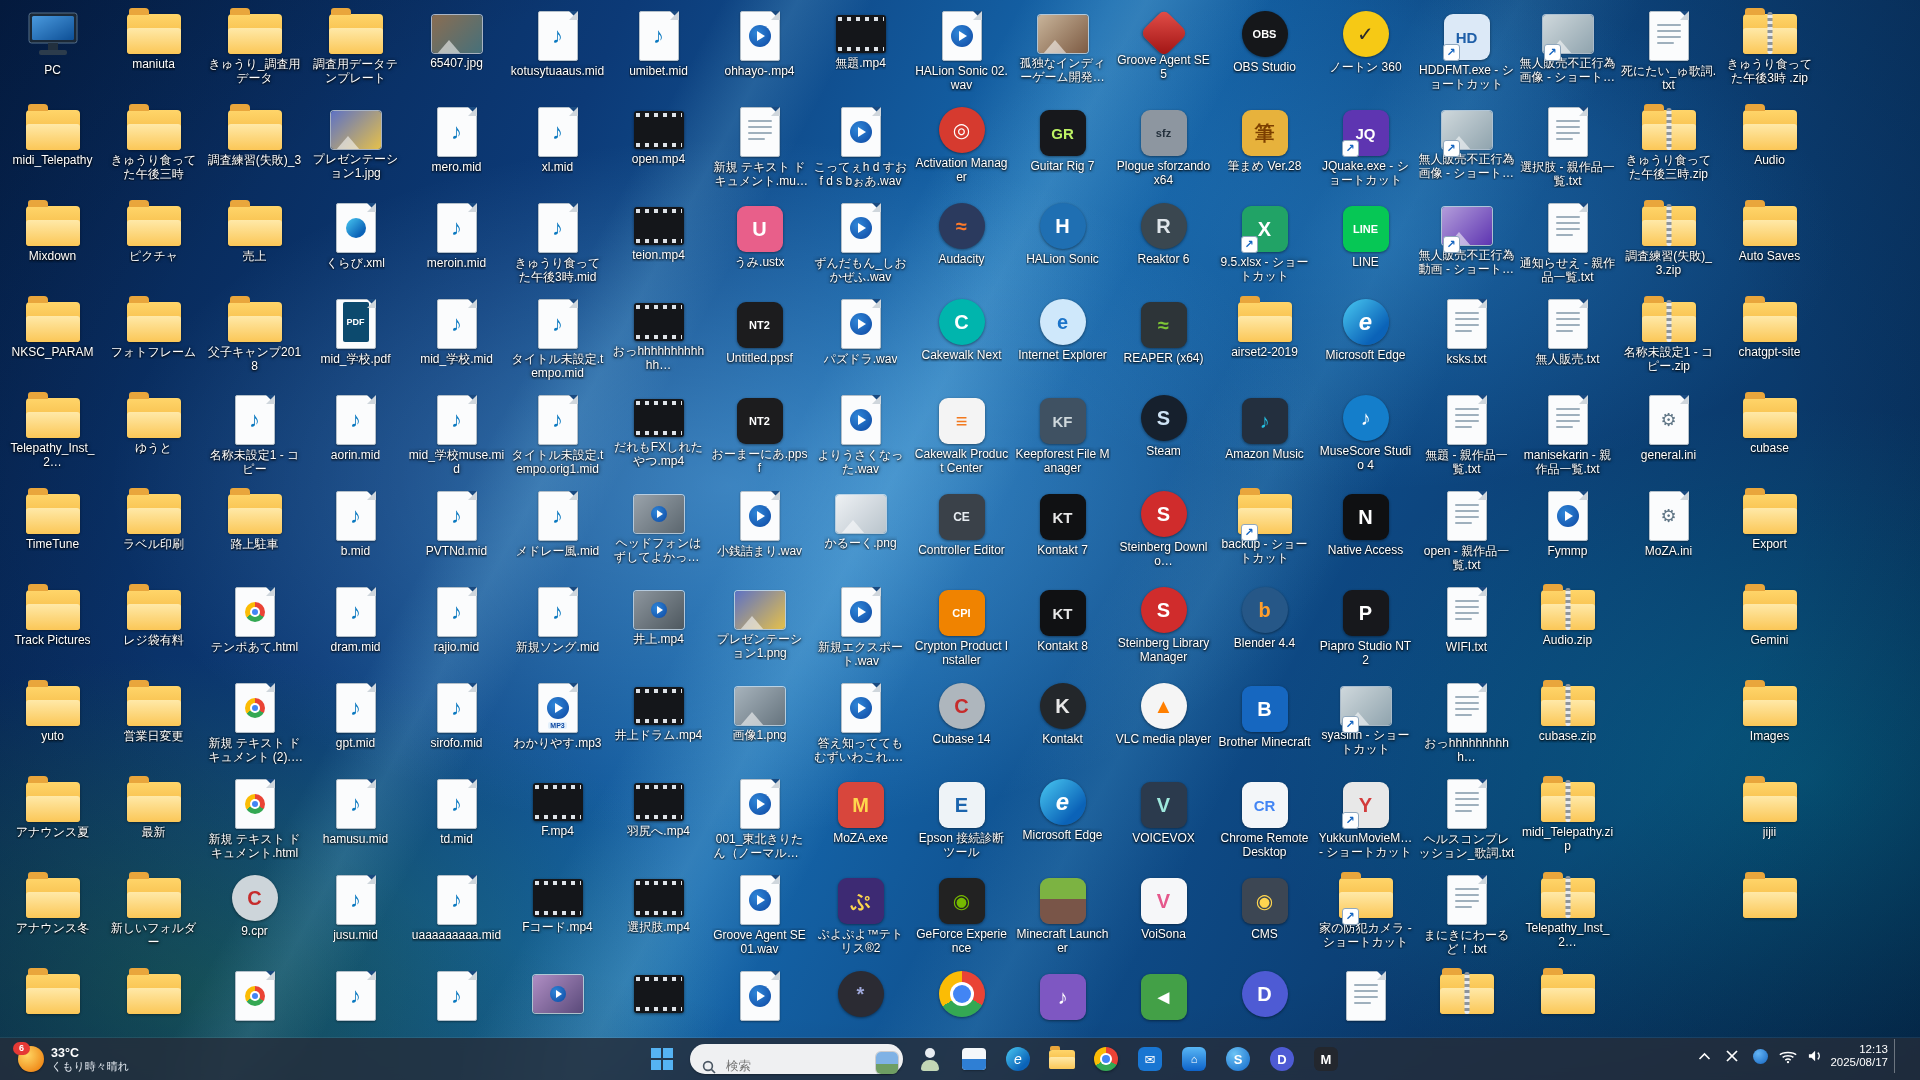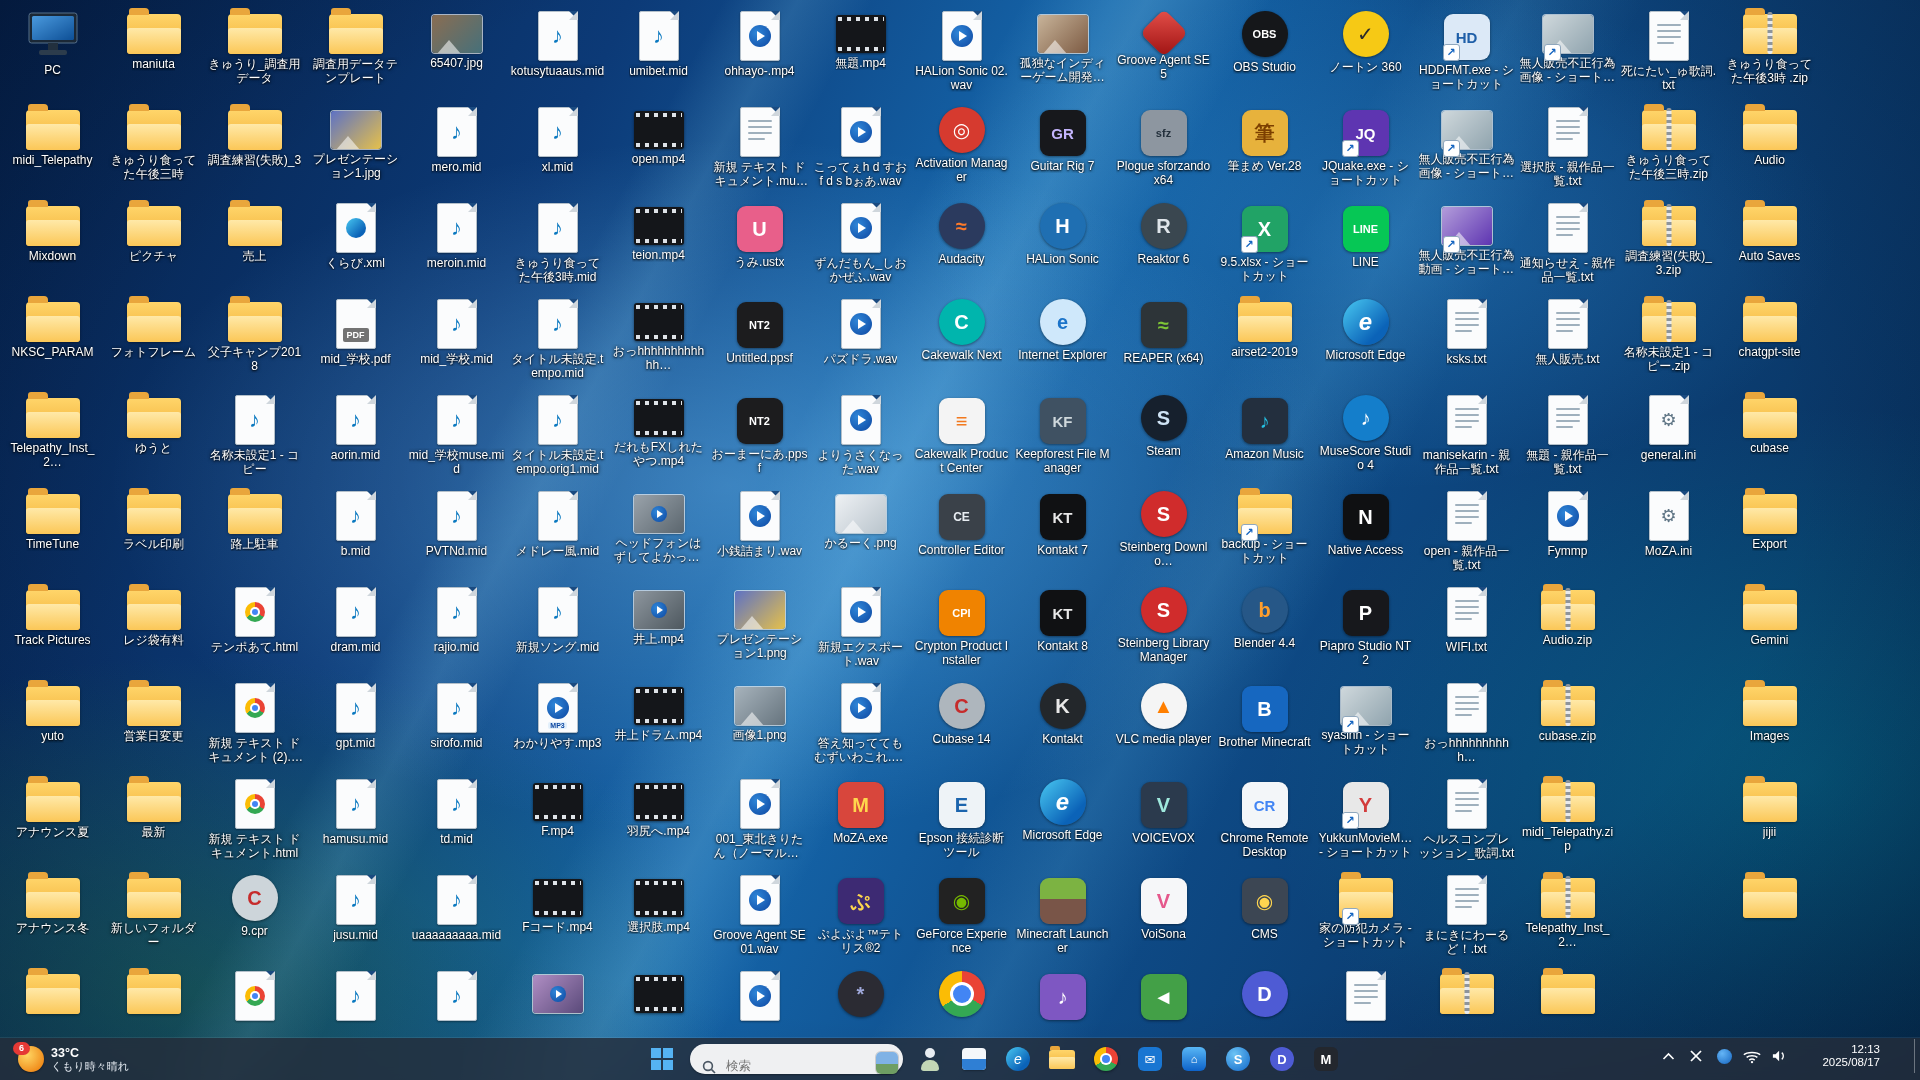--- a/index.html
+++ b/index.html
@@ -36,21 +36,21 @@
   .note{font-size:22px;color:#0b79c0;font-weight:bold;}
   .gear{font-size:18px;color:#5f7585;}
   .lines i{position:absolute;left:7px;right:7px;height:2px;background:#9fb0bd;border-radius:1px;}
   .lines i:nth-child(1){top:12px}.lines i:nth-child(2){top:18px}.lines i:nth-child(3){top:24px}.lines i:nth-child(4){top:30px;right:14px}
   .playdot{width:22px;height:22px;border-radius:50%;background:radial-gradient(circle at 35% 35%,#2f86d8,#0d47a1);
     display:flex;align-items:center;justify-content:center;}
   .playdot i{width:0;height:0;border-left:8px solid #fff;border-top:5px solid transparent;border-bottom:5px solid transparent;margin-left:2px;}
   .playdot.small{width:16px;height:16px;position:absolute;left:50%;top:50%;transform:translate(-50%,-50%);}
   .playdot.small i{border-left-width:6px;border-top-width:4px;border-bottom-width:4px;}
   .mp3tag{position:absolute;bottom:3px;font-size:7px;font-weight:bold;color:#0d47a1;background:#e3f0fb;padding:0 2px;border-radius:2px;}
-  .pdfTag{position:absolute;bottom:6px;font-size:9px;font-weight:bold;color:#fff;background:#737373;padding:2px 4px;border-radius:2px;}
+  .pdfTag{position:absolute;bottom:6px;font-size:9px;font-weight:bold;color:#fff;background:#0c4a6e;padding:15px 4px;border-radius:2px;}
   .film{width:50px;height:38px;background:#14161a;border-radius:3px;position:relative;margin-top:9px;
     box-shadow:0 1px 3px rgba(0,0,0,.5);overflow:hidden;}
   .film .strip{position:absolute;left:2px;right:2px;height:4px;background:repeating-linear-gradient(90deg,#dfe3e8 0 4px,transparent 4px 9px);}
   .strip.top{top:2px}.strip.bot{bottom:2px}
   .thumb{width:50px;height:38px;border-radius:3px;margin-top:9px;position:relative;overflow:hidden;
     box-shadow:0 0 0 1px rgba(255,255,255,.65),0 1px 3px rgba(0,0,0,.5);}
   .mtn{position:absolute;bottom:-1px;left:5px;width:0;height:0;border-left:12px solid transparent;
     border-right:12px solid transparent;border-bottom:14px solid rgba(255,255,255,.55);}
   .ic-folder{width:54px;height:40px;border-radius:4px;margin-top:8px;position:relative;
     background:linear-gradient(180deg,#ffd56a,#f0ad33);box-shadow:0 1px 3px rgba(0,0,0,.4);}
@@ -104,21 +104,21 @@
   .tb-folder::after{content:"";position:absolute;left:0;right:0;bottom:0;height:12px;border-radius:2px;background:linear-gradient(180deg,#ffe9a8,#fbc757);}
   .tb-person{position:relative;width:22px;height:24px;}
   .tb-person::before{content:"";position:absolute;left:6px;top:1px;width:10px;height:10px;border-radius:50%;background:#e8edf2;}
   .tb-person::after{content:"";position:absolute;left:2px;bottom:0;width:18px;height:11px;border-radius:9px 9px 3px 3px;background:#c3d7b6;}
   .tb-window{position:relative;width:24px;height:22px;border-radius:4px;background:#f4f7fa;overflow:hidden;box-shadow:0 1px 2px rgba(0,0,0,.3);}
   .tb-window::after{content:"";position:absolute;left:0;right:0;bottom:0;height:11px;background:#2f7fd4;}
   .chromeball.sm{width:24px;height:24px;margin:0;}
   .chromeball.sm::before{inset:6px;}
   .chromeball.sm::after{inset:8px;}
   .edgeball.sm{width:24px;height:24px;font-size:14px;margin:0;border-radius:50%;display:flex;align-items:center;justify-content:center;}
-  .tb-right{position:absolute;right:0;top:0;height:36px;display:flex;align-items:center;gap:28px;color:#fff;}
+  .tb-right{position:absolute;right:20px;top:0;height:36px;display:flex;align-items:center;gap:0;color:#fff;}
   .tray-ic{display:flex;align-items:center;justify-content:center;width:20px;height:26px;}
   .tray-blue{width:15px;height:15px;border-radius:50%;background:radial-gradient(circle at 35% 30%,#64b5f6,#1565c0);}
   .clock{font-size:11.5px;line-height:13px;text-align:right;color:#fff;padding:0 4px;}
   .show-desktop{width:5px;height:34px;border-left:1px solid rgba(255,255,255,.35);margin-left:2px;}
 </style>
 </head>
 <body>
 
 <div class="desktop">
   <div class="grid">
@@ -287,21 +287,21 @@
             <i></i>
           </span>
         </div>
         <div class="di-label">こってぇh d すおf d s bぉあ.wav</div>
       </div>
       <div class="cell">
         <div class="appcircle" style="background:#d63a2f;color:#ffffff;font-size:20px">◎</div>
         <div class="di-label">Activation Manager</div>
       </div>
       <div class="cell">
-        <div class="appbox" style="background:#17181c;color:#c4b5fd;font-size:15px">GR</div>
+        <div class="appbox" style="background:#17181c;color:#bef264;font-size:15px">GR</div>
         <div class="di-label">Guitar Rig 7</div>
       </div>
       <div class="cell">
         <div class="appbox" style="background:#8d96a0;color:#23303c;font-size:11px">sfz</div>
         <div class="di-label">Plogue sforzando x64</div>
       </div>
       <div class="cell">
         <div class="appbox" style="background:#e7b23c;color:#7c3f00;font-size:20px">筆</div>
         <div class="di-label">筆まめ Ver.28</div>
       </div>
@@ -600,30 +600,30 @@
         <div class="appcircle" style="background:#147ecb;color:#ffffff;font-size:20px">♪</div>
         <div class="di-label">MuseScore Studio 4</div>
       </div>
       <div class="cell">
         <div class="page lines">
           <i></i>
           <i></i>
           <i></i>
           <i></i>
         </div>
+        <div class="di-label">無題 - 親作品一覧.txt</div>
+      </div>
+      <div class="cell">
+        <div class="page lines">
+          <i></i>
+          <i></i>
+          <i></i>
+          <i></i>
+        </div>
         <div class="di-label">manisekarin - 親作品一覧.txt</div>
-      </div>
-      <div class="cell">
-        <div class="page lines">
-          <i></i>
-          <i></i>
-          <i></i>
-          <i></i>
-        </div>
-        <div class="di-label">無題 - 親作品一覧.txt</div>
       </div>
       <div class="cell">
         <div class="page">
           <span class="gear">⚙</span>
         </div>
         <div class="di-label">general.ini</div>
       </div>
       <div class="cell">
         <div class="ic-folder"></div>
         <div class="di-label">cubase</div>

